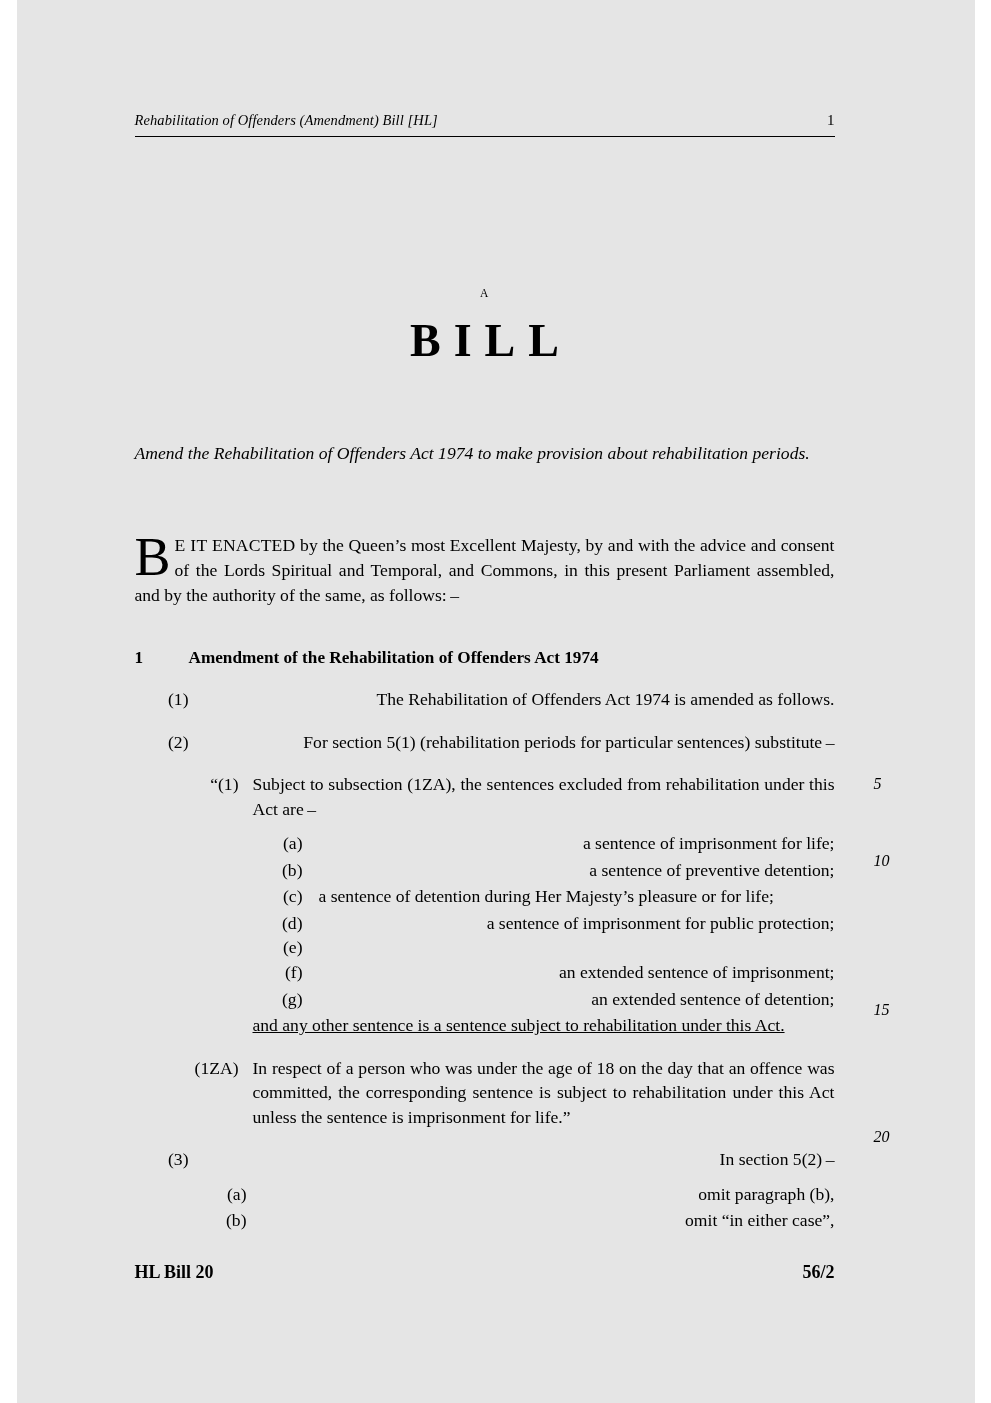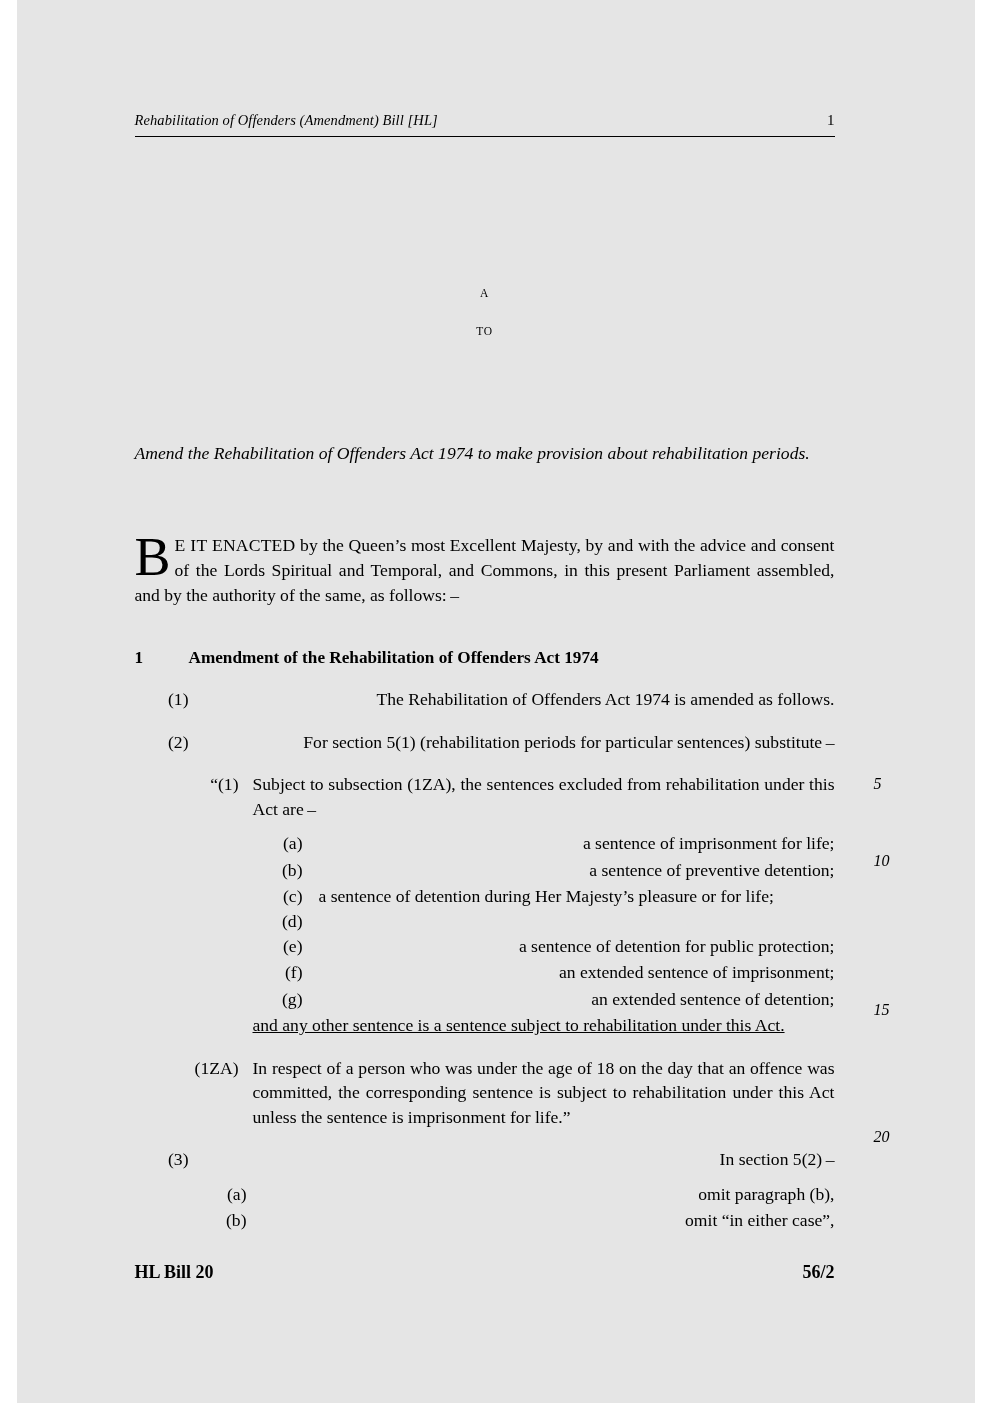--- a/index.html
+++ b/index.html
@@ -197,21 +197,21 @@
 <div class="page">
 
   <div class="header">
     <span class="header-title">Rehabilitation of Offenders (Amendment) Bill [HL]</span>
     <span class="header-page">1</span>
   </div>
   <div class="header-rule"></div>
 
   <div class="title-block">
     <div class="title-a">A</div>
-    <div class="title-to">TO</div>
+    <div class="title-bill">BILL</div>
   </div>
 
   <div class="long-title">Amend the Rehabilitation of Offenders Act 1974 to make provision about rehabilitation periods.</div>
 
   <div class="enacting">
     <span class="dropcap">B</span><span class="smallcaps">E IT ENACTED</span><span> by the Queen’s most Excellent Majesty, by and with the advice and consent of the Lords Spiritual and Temporal, and Commons, in this present Parliament assembled, and by the authority of the same, as follows: –</span>
   </div>
 
   <div class="body">
 
@@ -242,24 +242,24 @@
     <div class="row lvl-qpara tight">
       <span class="label">(b)</span>
       <span class="txt nojust">a sentence of preventive detention;</span>
     </div>
     <div class="row lvl-qpara tight">
       <span class="label">(c)</span>
       <span class="txt">a sentence of detention during Her Majesty’s pleasure or for life;</span>
     </div>
     <div class="row lvl-qpara tight">
       <span class="label">(d)</span>
+      <span class="txt nojust">a sentence of imprisonment for public protection;</span>
     </div>
     <div class="row lvl-qpara tight">
       <span class="label">(e)</span>
-      <span class="txt nojust">a sentence of detention for public protection;</span>
     </div>
     <div class="row lvl-qpara tight">
       <span class="label">(f)</span>
       <span class="txt nojust">an extended sentence of imprisonment;</span>
     </div>
     <div class="row lvl-qpara tight">
       <span class="label">(g)</span>
       <span class="txt nojust">an extended sentence of detention;</span>
     </div>
 

